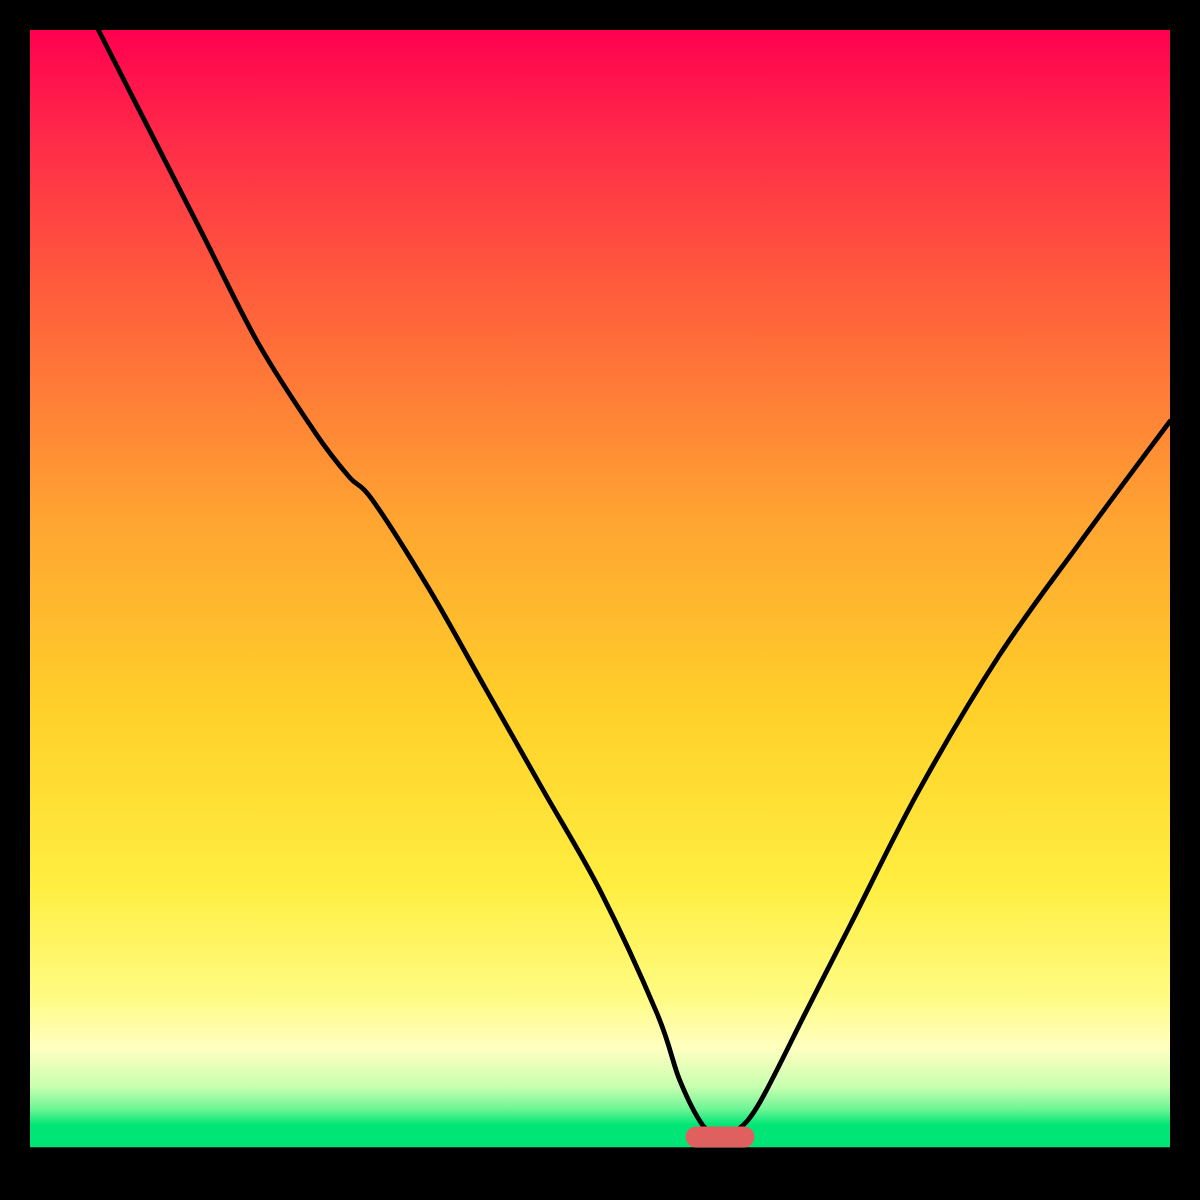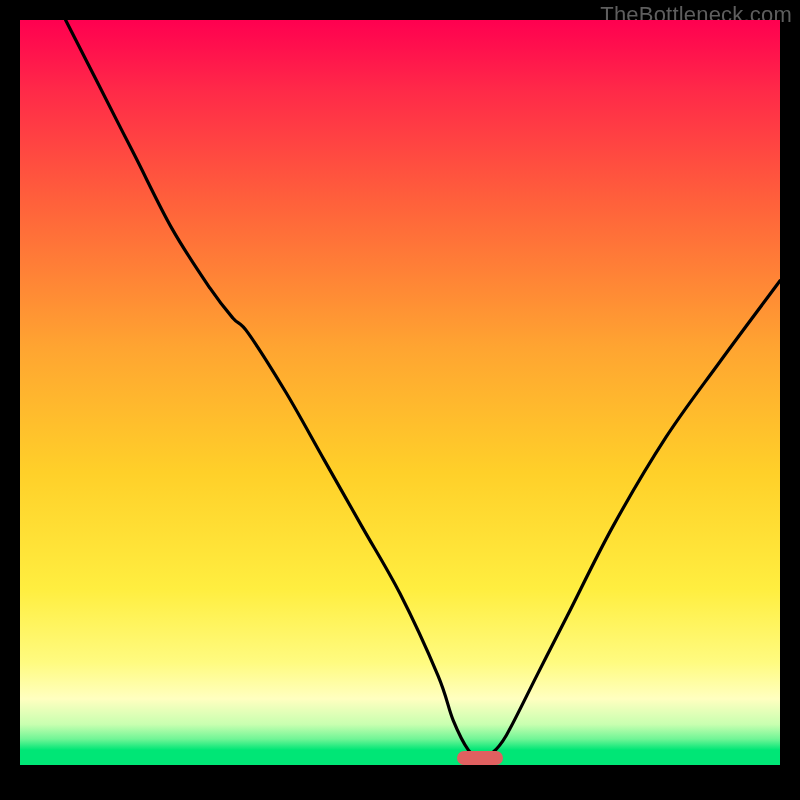--- a/index.html
+++ b/index.html
@@ -70,21 +70,20 @@
     font-size: 22px;
     font-weight: 500;
     letter-spacing: 0.2px;
   }
 </style>
 </head>
 <body>
 
 <div class="frame">
 
-  <div class="attribution">TheBottleneck.com</div>
 
   <div class="plot">
 
     <svg class="gradient" viewBox="0 0 760 730" preserveAspectRatio="none">
       <defs>
         <linearGradient id="bg" x1="0" y1="0" x2="0" y2="1">
             <stop offset="0%" stop-color="#ff0050"></stop>
             <stop offset="10%" stop-color="#ff2b48"></stop>
             <stop offset="25%" stop-color="#ff613b"></stop>
             <stop offset="45%" stop-color="#ffa531"></stop>

